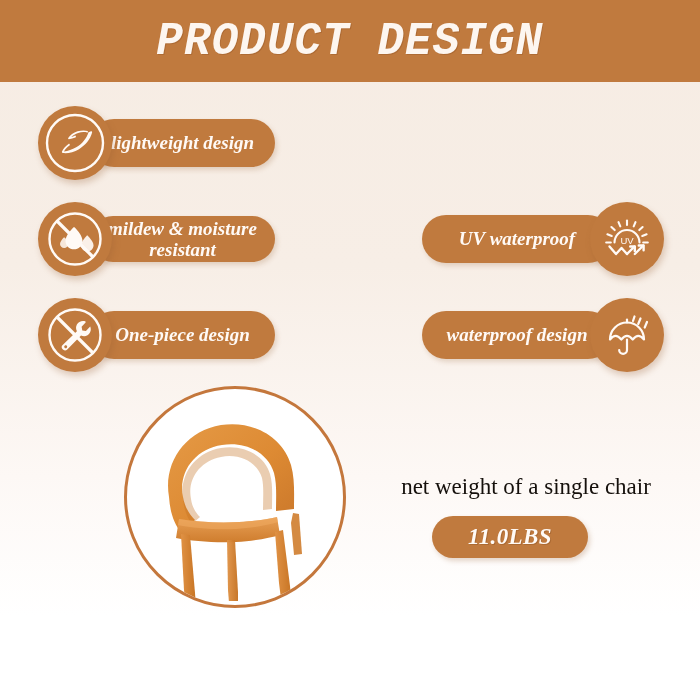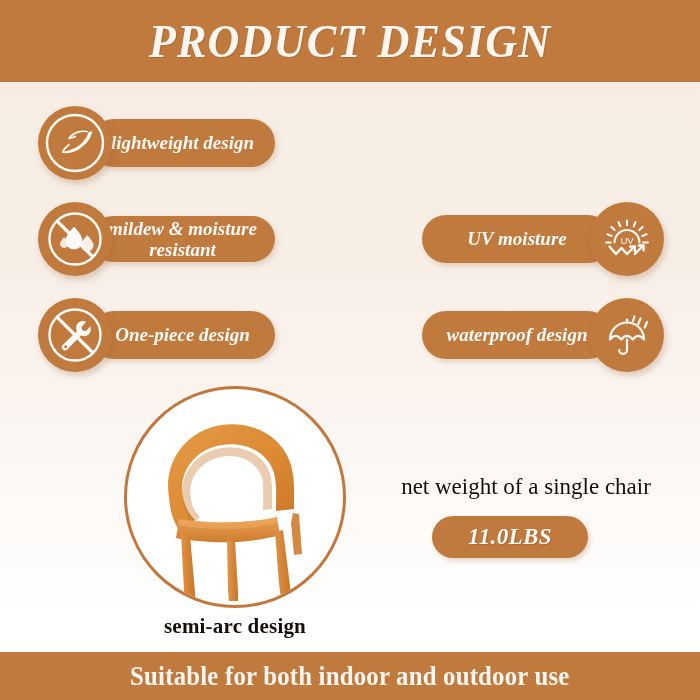--- a/index.html
+++ b/index.html
@@ -11,21 +11,21 @@
   #page{
     position:relative;width:700px;height:700px;
     background:linear-gradient(180deg,#f6ece3 0%,#f7eee6 38%,#fdf8f5 68%,#ffffff 88%,#ffffff 100%);
     overflow:hidden;
   }
 
   
   .band{
     position:absolute;left:0;width:700px;
     background:#c07a3e;
-    display:flex;align-items:center;justify-content:center;
+    display:flex;align-items:center;justify-content:center;font-family:Liberation Mono, monospace;
   }
   #header-band{top:0;height:82px;}
   #footer-band{bottom:0;height:48px;}
 
   #header-title{
     color:#fdf6f0;
     font-style:italic;font-weight:700;
     font-size:47px;letter-spacing:1.2px;
     transform:scaleX(.94);
     white-space:nowrap;
@@ -175,21 +175,21 @@
       </svg>
     </div>
     <div class="pill">
       <span class="pill-text">One-piece design</span>
     </div>
   </div>
 
 
   <div class="feature right" id="row-uv" style="width:296px;">
     <div class="pill">
-      <span class="pill-text">UV moisture</span>
+      <span class="pill-text">UV waterproof</span>
     </div>
     <div class="badge">
       <svg width="74" height="74" viewBox="0 0 74 74" aria-hidden="true">
         <g stroke="#fffaf6" stroke-width="2.1" fill="none" stroke-linecap="round">
           <path d="M24.5 40.5a12.5 12.5 0 0 1 25 0"></path>
           <line x1="37" y1="18.5" x2="37" y2="23"></line>
           <line x1="28.5" y1="20.2" x2="30.3" y2="24.3"></line>
           <line x1="45.5" y1="20.2" x2="43.7" y2="24.3"></line>
           <line x1="21.4" y1="25" x2="24.7" y2="28.1"></line>
           <line x1="52.6" y1="25" x2="49.3" y2="28.1"></line>
@@ -253,25 +253,21 @@
 
         <path d="M32 118c18 3 40 4 60 3 17-1 30-3 38-5l3 18c-10 3-26 6-44 7-22 1-44-1-60-4z" fill="url(#gSeat)"></path>
         <path d="M32 118c18 3 40 4 60 3 17-1 30-3 38-5l1 5c-10 3-25 6-42 7-22 1-43-1-58-4z" fill="#f0ab62" opacity=".55"></path>
 
         <path d="M34 133l9 1 5 58 3 42h-9l-5-45z" fill="url(#gLeg)"></path>
         <path d="M80 139h8l3 52v36h-7l-3-38z" fill="url(#gLeg)" opacity=".95"></path>
         <path d="M128 131l8-2 7 56 4 44h-9l-6-47z" fill="url(#gLeg)"></path>
         <path d="M146 112l6 1 3 40-8 1-3-32z" fill="#cf7d2e" opacity=".9"></path>
       </svg>
     </div>
-    <div id="chair-caption">semi-arc design</div>
   </div>
 
   <div id="weight-label">net weight of a single chair</div>
   <div id="weight-pill">
     <span id="weight-value">11.0LBS</span>
   </div>
 
-  <div class="band" id="footer-band">
-    <div id="footer-text">Suitable for both indoor and outdoor use</div>
-  </div>
 
 </div>
 
 </body></html>

